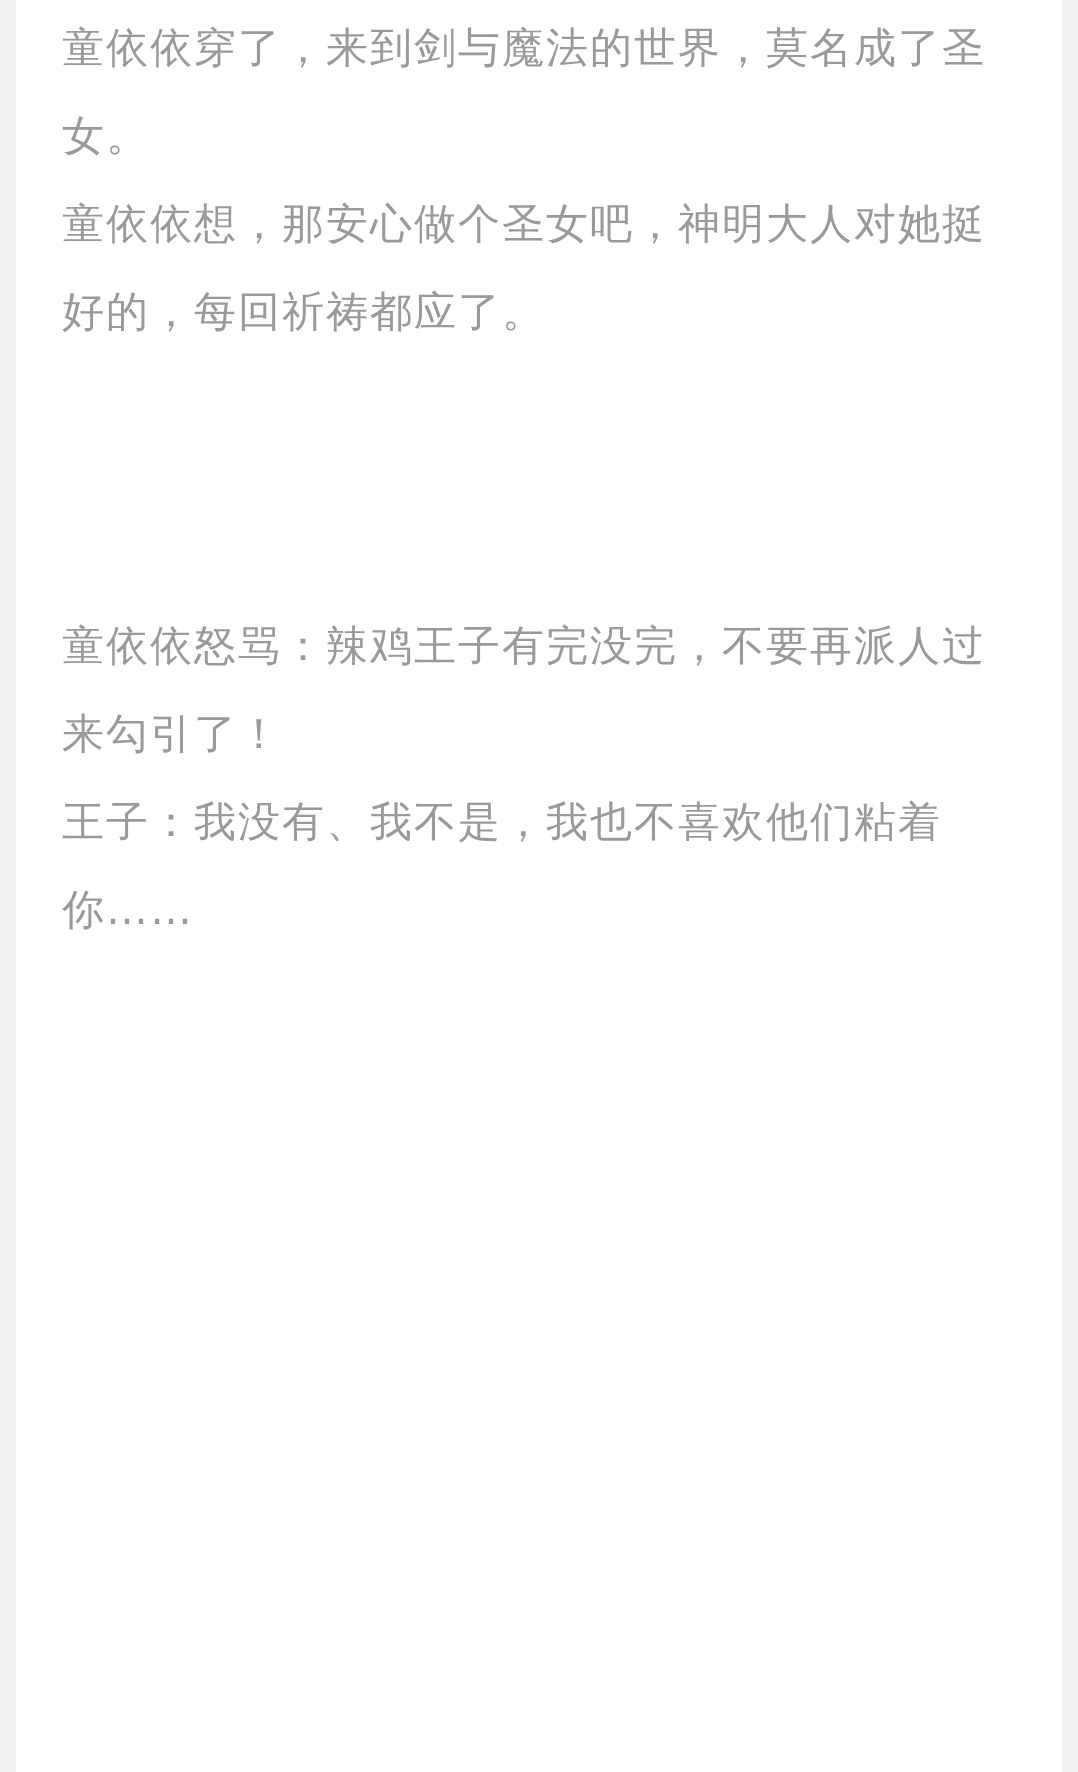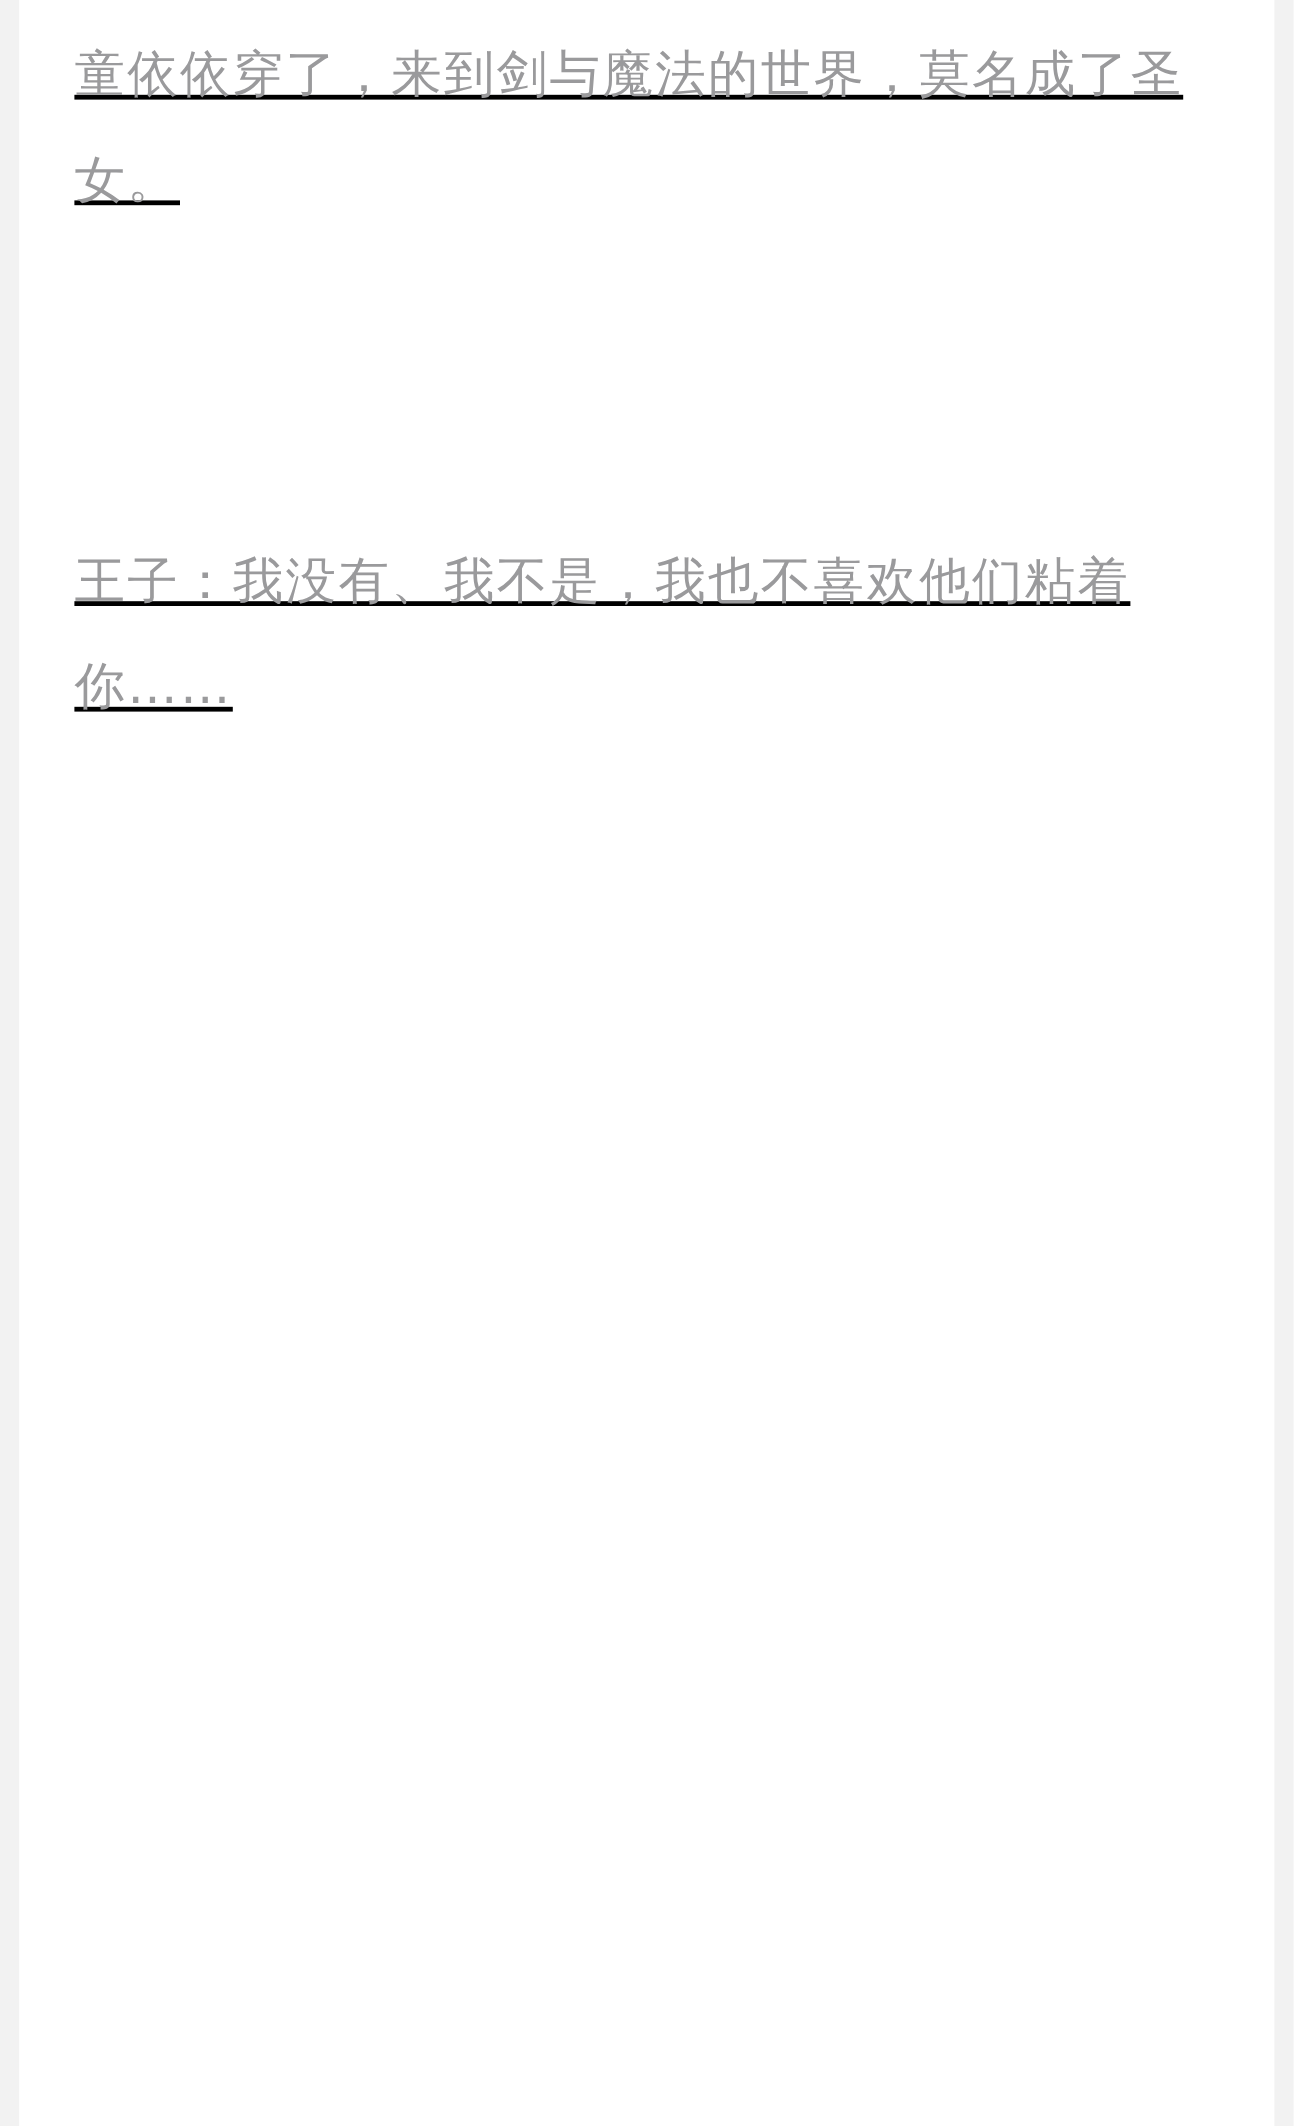--- a/index.html
+++ b/index.html
@@ -29,22 +29,21 @@
     bottom: 0;
     width: 16px;
     background: #f2f2f2;
   }
   .page::before { left: 0; }
   .page::after  { right: 0; }
 
   .content {
     position: relative;
     z-index: 2;
-    padding: 18px 62px 0 62px;
-    text-decoration: underline;
+    padding: 4px 62px 0 62px;
   }
 
   .para {
     margin: 0 0 0 0;
     color: #9a9a9c;
     font-family: "DejaVu Sans", sans-serif;
     font-size: 42px;
     line-height: 88px;
     letter-spacing: 2px;
     font-weight: 400;
@@ -56,25 +55,27 @@
     height: 82px;
   }
 </style>
 </head>
 <body>
 
 <div class="page">
   <div class="content">
 
     <p class="para">童依依穿了，来到剑与魔法的世界，莫名成了圣女。</p>
+    <p class="para">童依依想，那安心做个圣女吧，神明大人对她挺好的，每回祈祷都应了。</p>
 
     <div class="gap"></div>
 
 
     <div class="gap"></div>
 
 
     <div class="gap"></div>
 
+    <p class="para">童依依怒骂：辣鸡王子有完没完，不要再派人过来勾引了！</p>
     <p class="para">王子：我没有、我不是，我也不喜欢他们粘着你……</p>
 
   </div>
 </div>
 
 </body></html>

